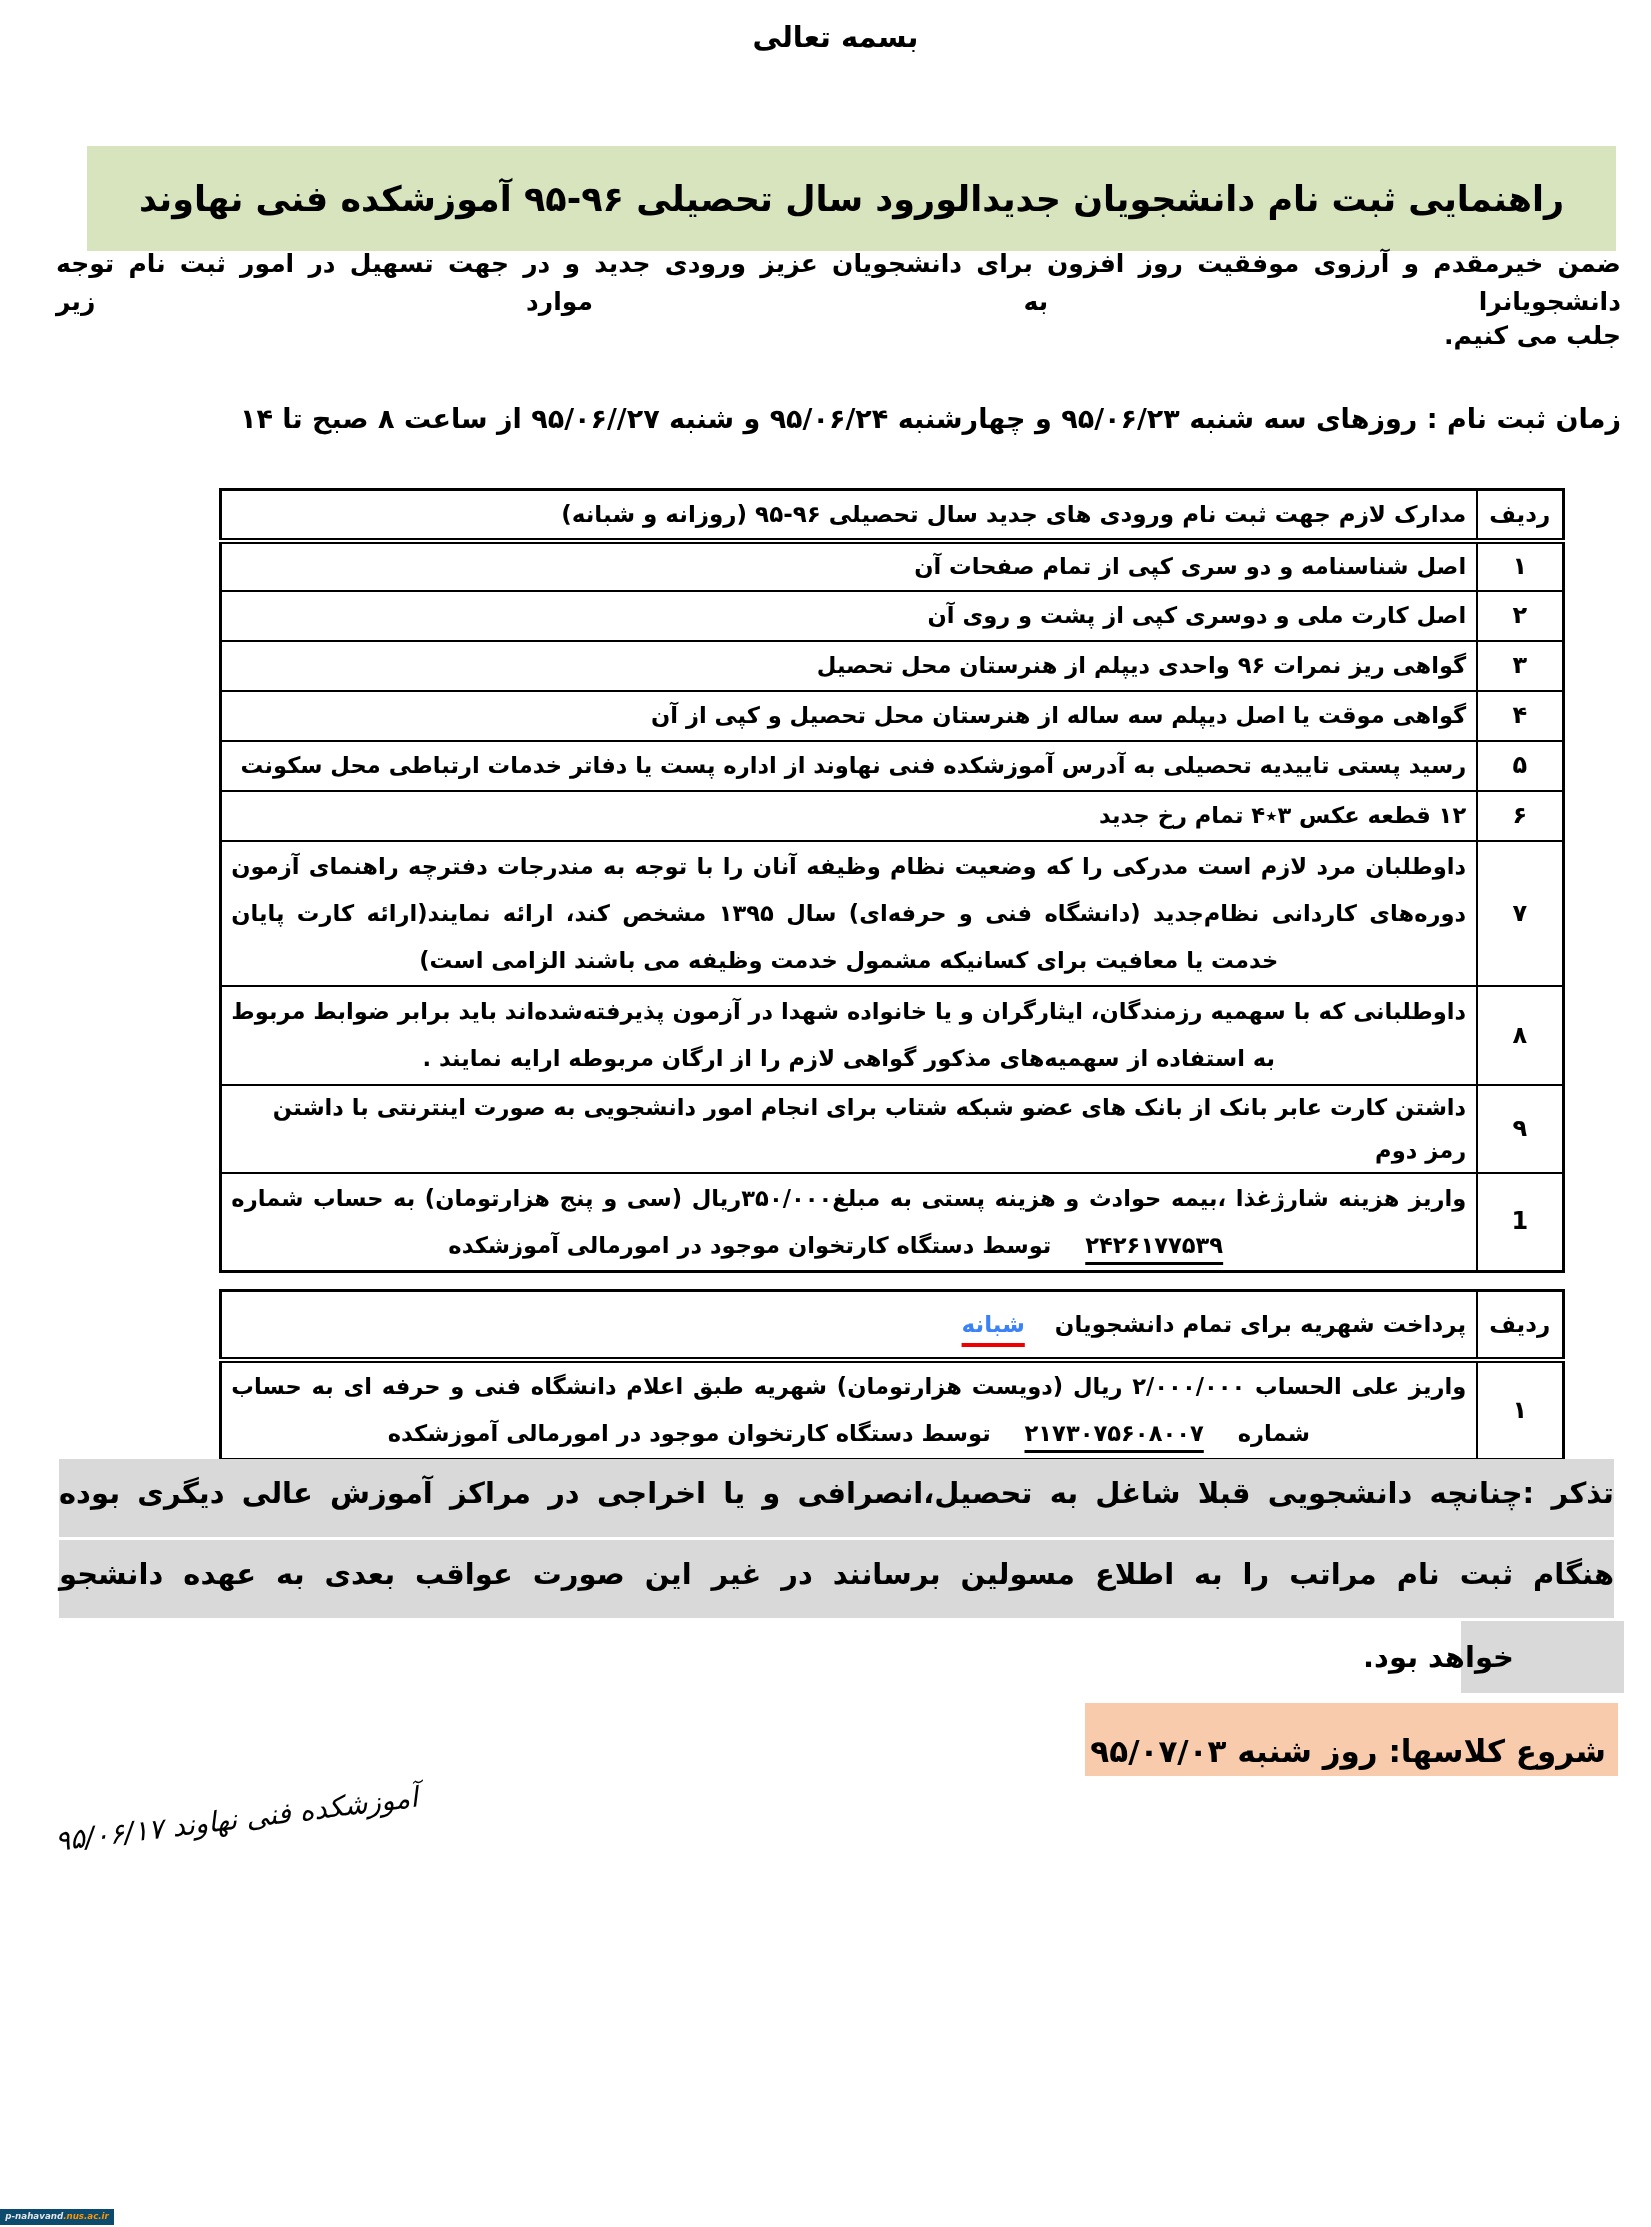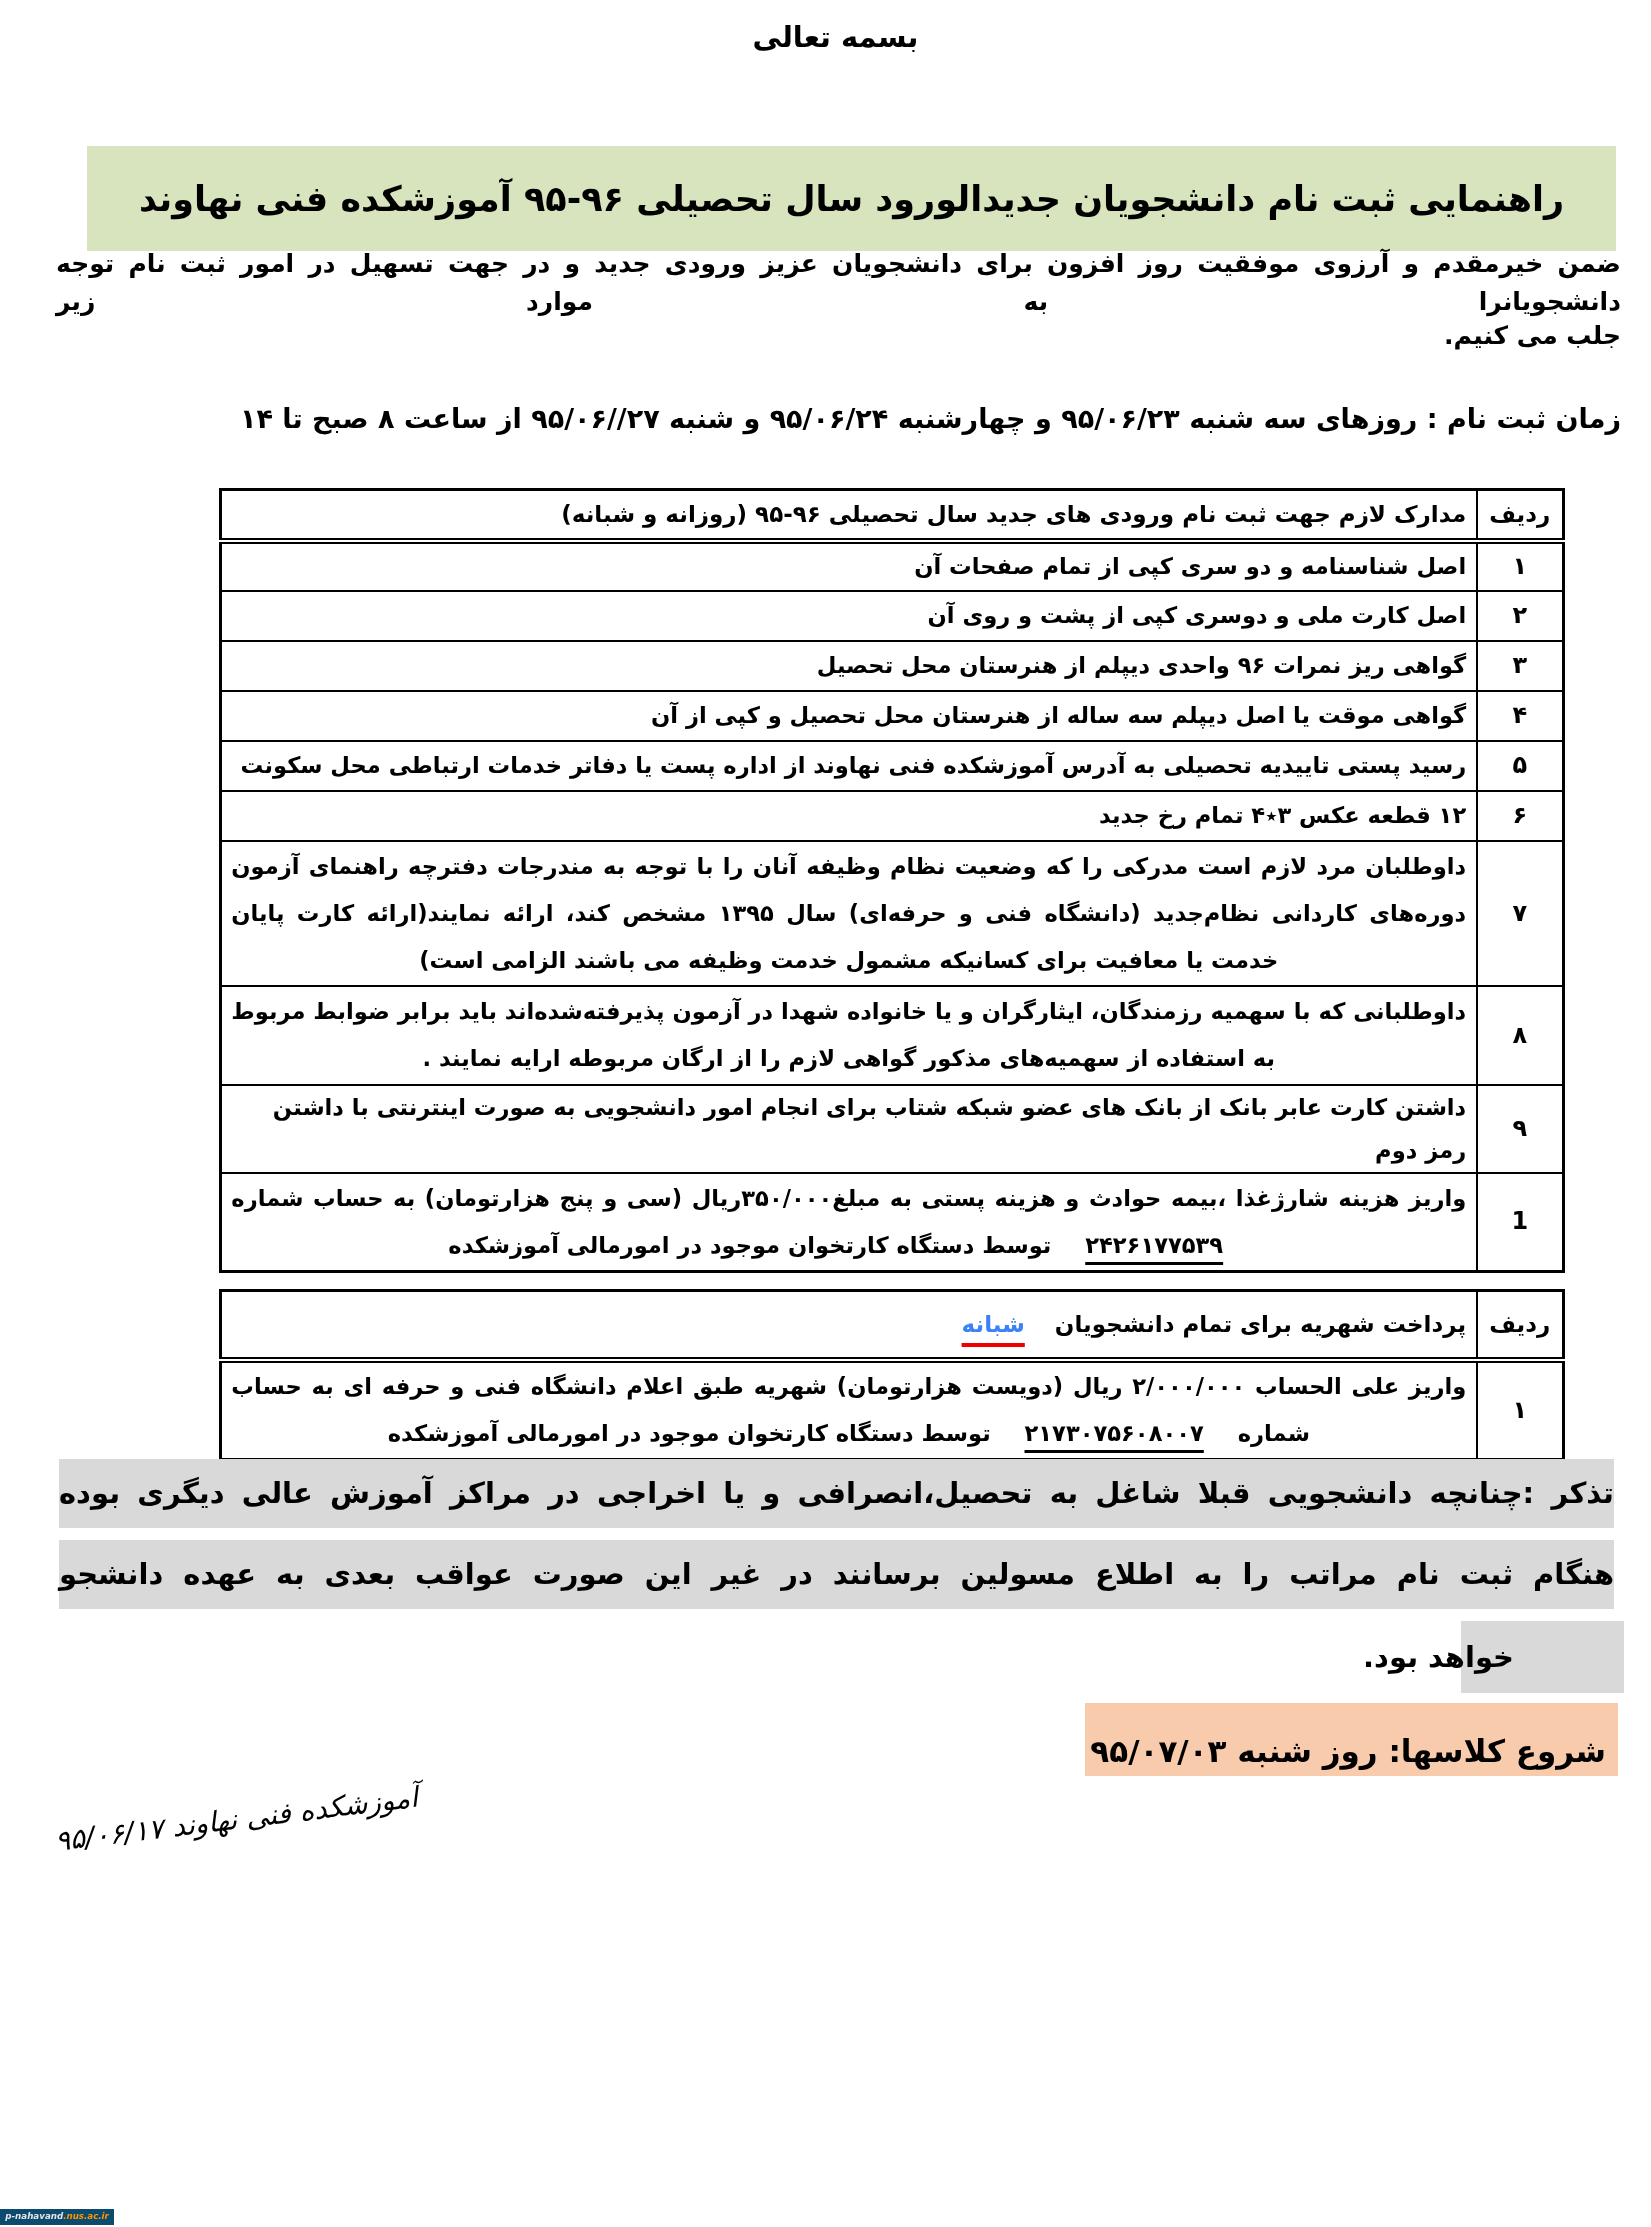--- a/index.html
+++ b/index.html
@@ -81,21 +81,21 @@
     color:#3b82f6;
     text-decoration:underline;
     text-decoration-color:#ee0000;
     text-decoration-thickness:4px;
     text-underline-offset:10.7px;
     margin-right:22px;
   }
   .notice{
     background:#d9d9d9;
     font-size:29px;
-    right:37px;width:1555px;height:69px;line-height:69px;
+    right:37px;width:1555px;height:78px;line-height:69px;
     text-align:justify;text-align-last:justify;
     white-space:nowrap;
   }
   .notice-1{top:1459px;}
   .notice-2{top:1540px;}
   .notice-3-box{
     top:1621px;right:27px;width:163px;height:72px;
     background:#d9d9d9;
   }
   .notice-3-text{

